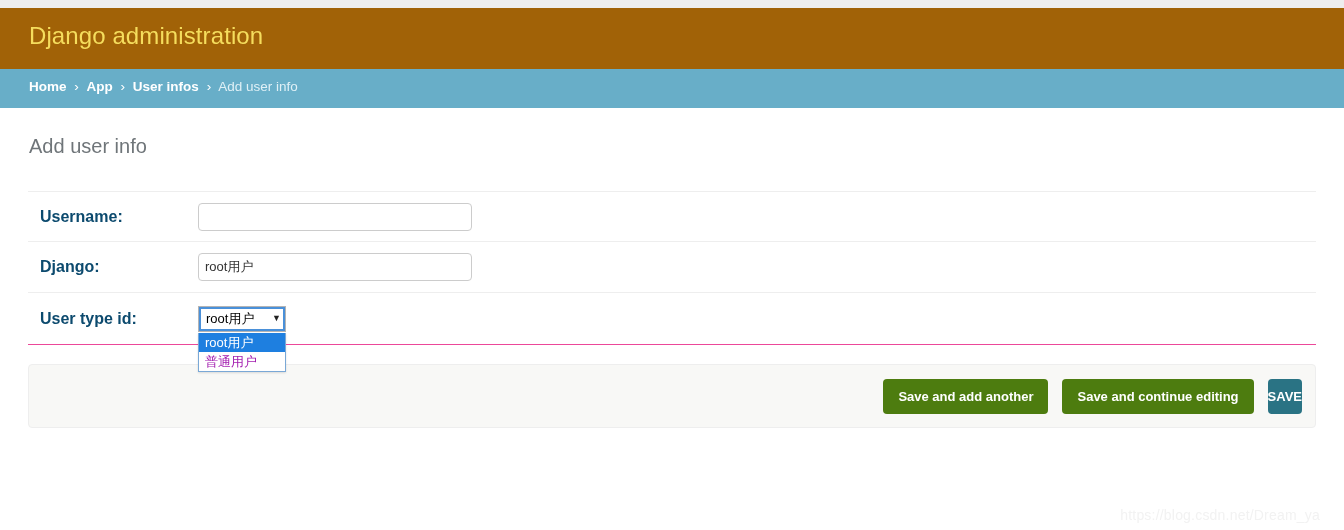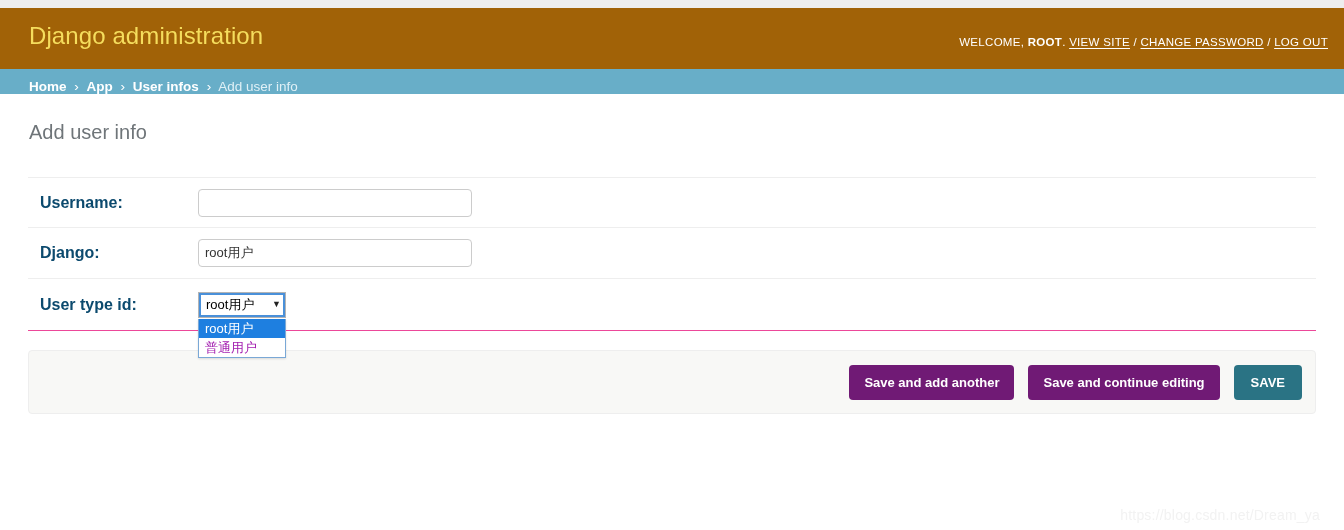--- a/index.html
+++ b/index.html
@@ -65,21 +65,21 @@
   .user-tools a {
     color: #ffffff;
     text-decoration: underline;
     text-underline-offset: 2px;
   }
   .user-tools .sep { color: #ffffff; }
 
   
   .breadcrumbs {
     background: #68aec8;
-    height: 25px;
+    height: 39px;
     line-height: 35px;
     padding-left: 29px;
     font-size: 13.5px;
     color: #ffffff;
     white-space: nowrap;
   }
   .breadcrumbs a {
     color: #ffffff;
     font-weight: bold;
     text-decoration: none;
@@ -225,26 +225,26 @@
     font-size: 13px;
     font-weight: bold;
     color: #ffffff;
     cursor: pointer;
     height: 35px;
     padding: 0 15px;
     line-height: 35px;
     white-space: nowrap;
   }
   .btn-default {
-    background: #701a75;
+    background: #4d7c0f;
   }
   .btn-primary {
     background: #2a7384;
     text-transform: uppercase;
-    padding: 0 17px;
+    padding: 0 0;
   }
 
   
   .watermark {
     position: absolute;
     right: 24px;
     bottom: 7px;
     color: #f2f2f2;
     font-size: 14px;
     letter-spacing: 0.2px;
@@ -253,29 +253,20 @@
   }
 </style>
 </head>
 <body>
 
 <div class="top-strip"></div>
 
 <div class="header">
   <div class="branding">
     <div class="branding-title">Django administration</div>
-  </div>
-  <div class="user-tools">
-    <span>WELCOME,</span>
-    <span class="uname">ROOT</span><span>.</span>
-    <a href="#">VIEW SITE</a>
-    <span class="sep">/</span>
-    <a href="#">CHANGE PASSWORD</a>
-    <span class="sep">/</span>
-    <a href="#">LOG OUT</a>
   </div>
 </div>
 
 <div class="breadcrumbs">
   <a href="#">Home</a>
   <span class="crumb-sep">›</span>
   <a href="#">App</a>
   <span class="crumb-sep">›</span>
   <a href="#">User infos</a>
   <span class="crumb-sep">›</span>

